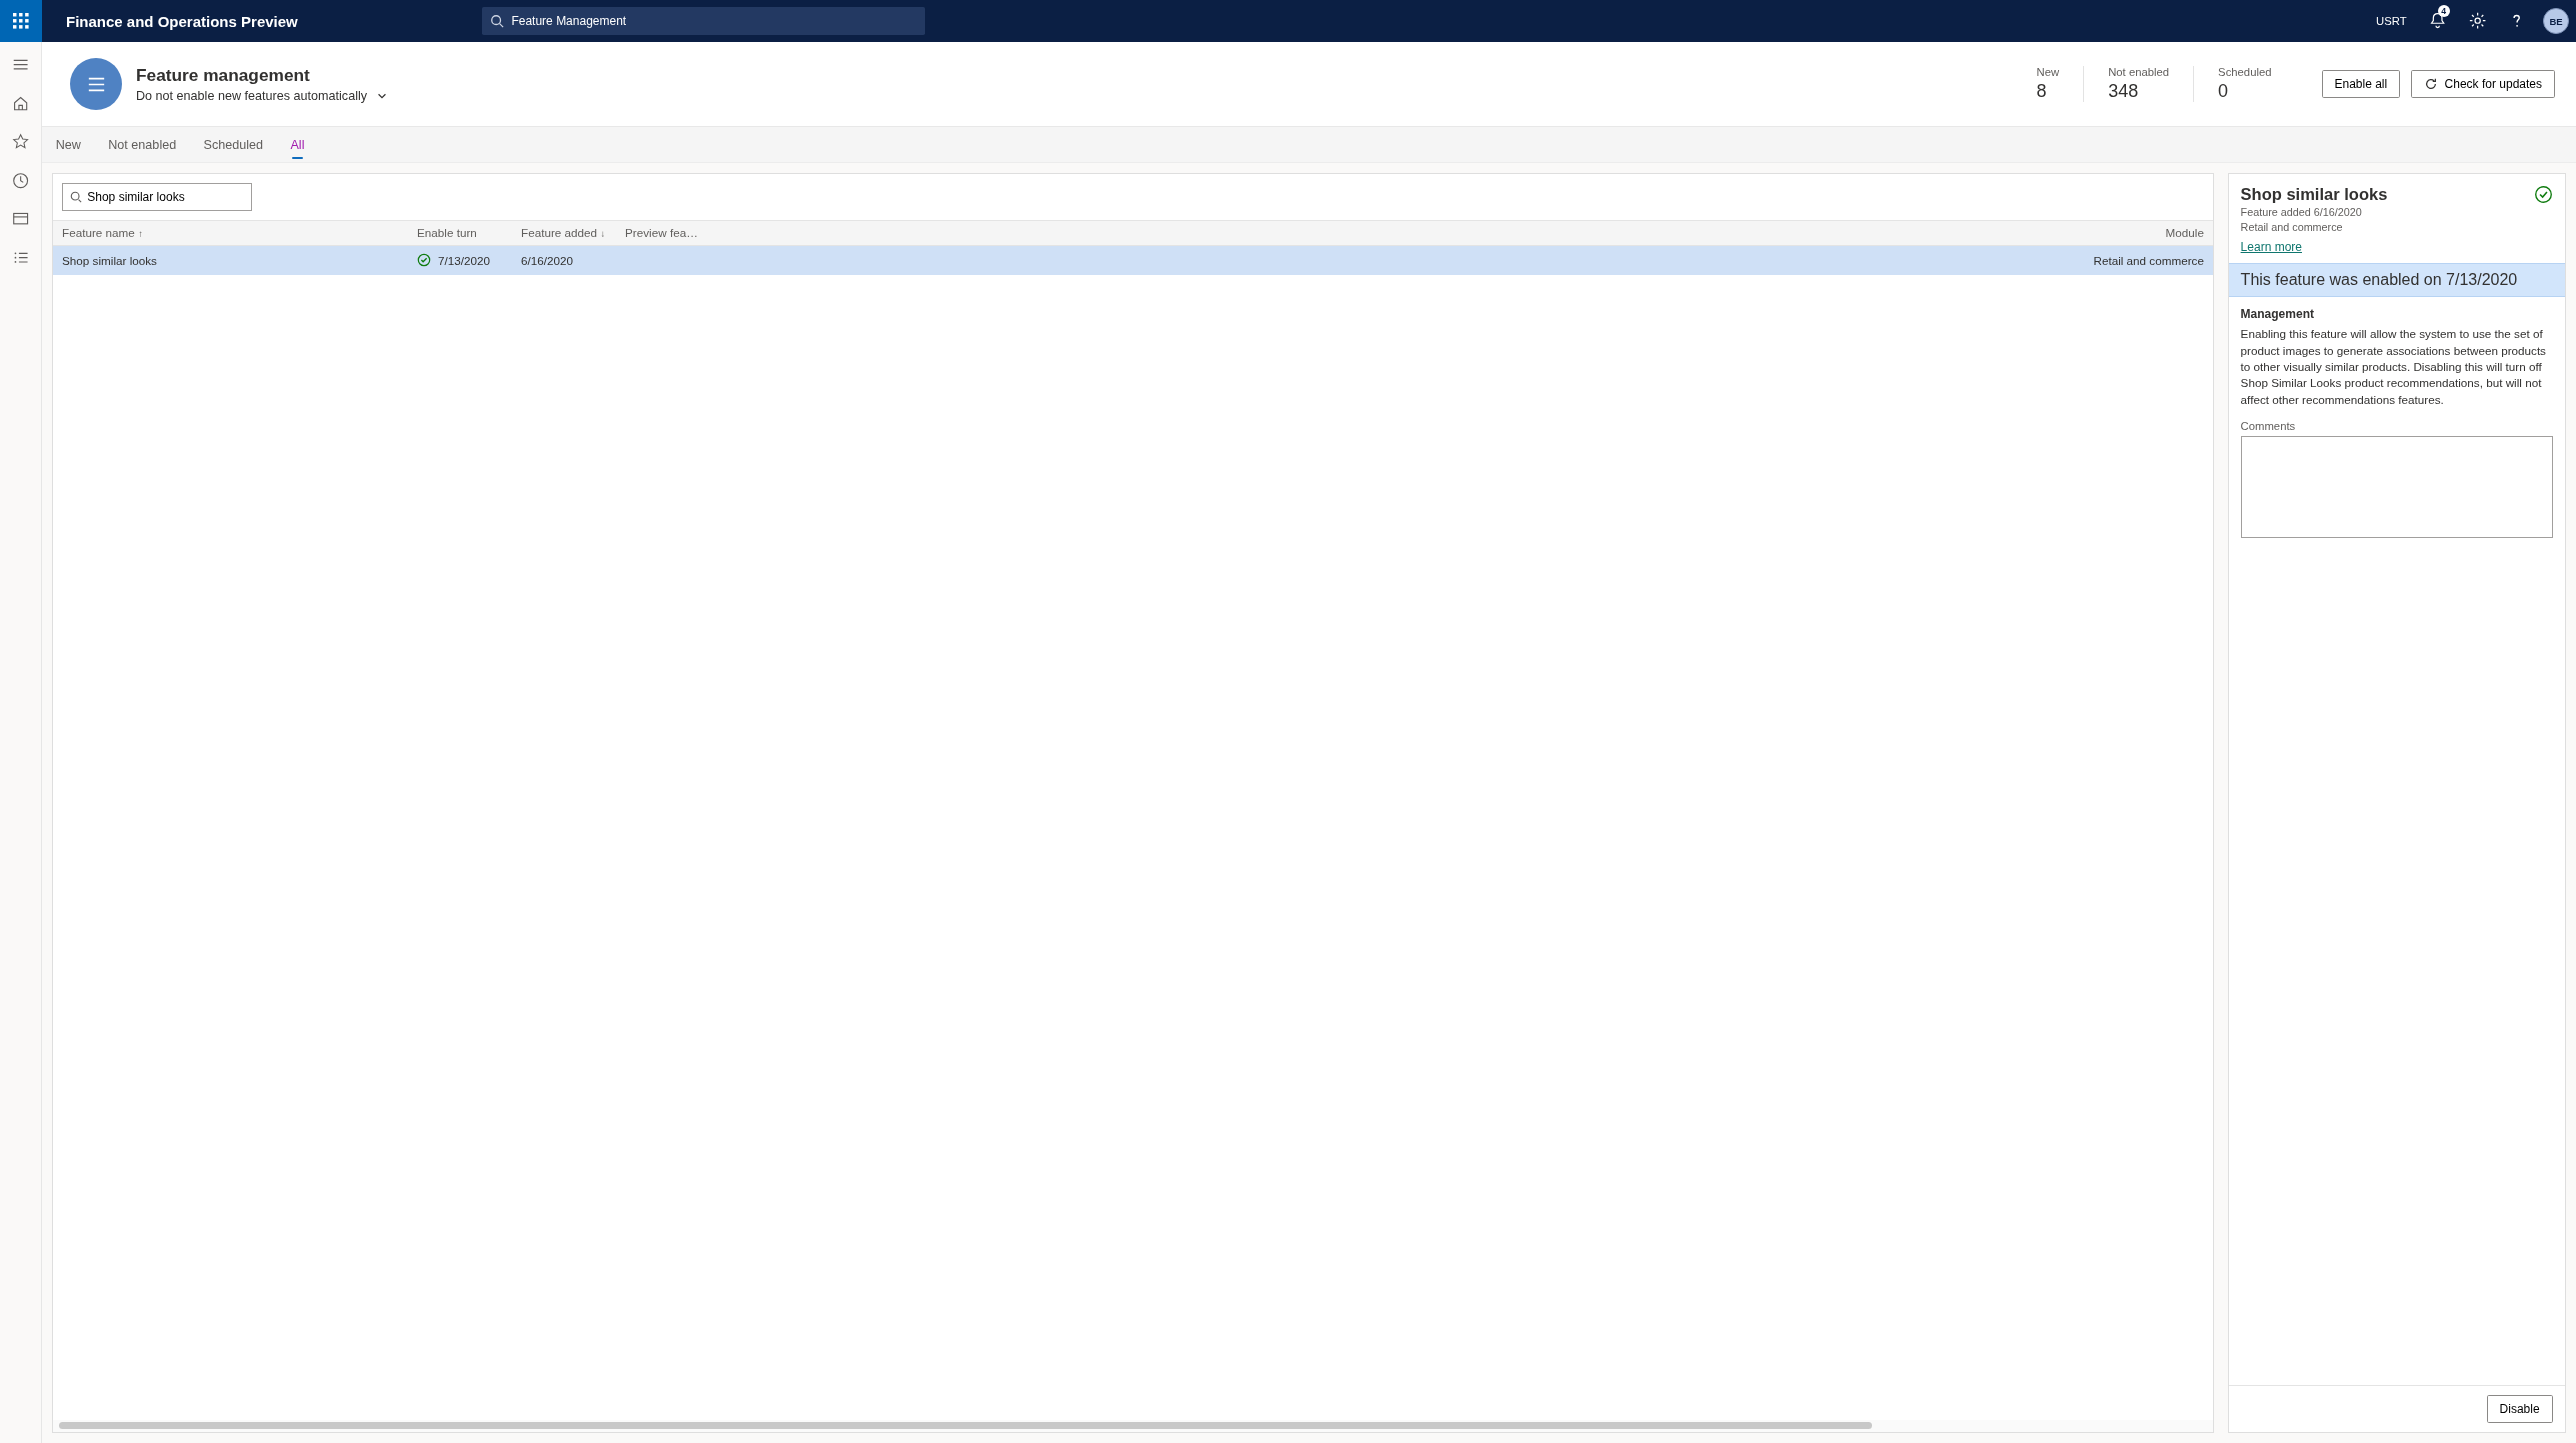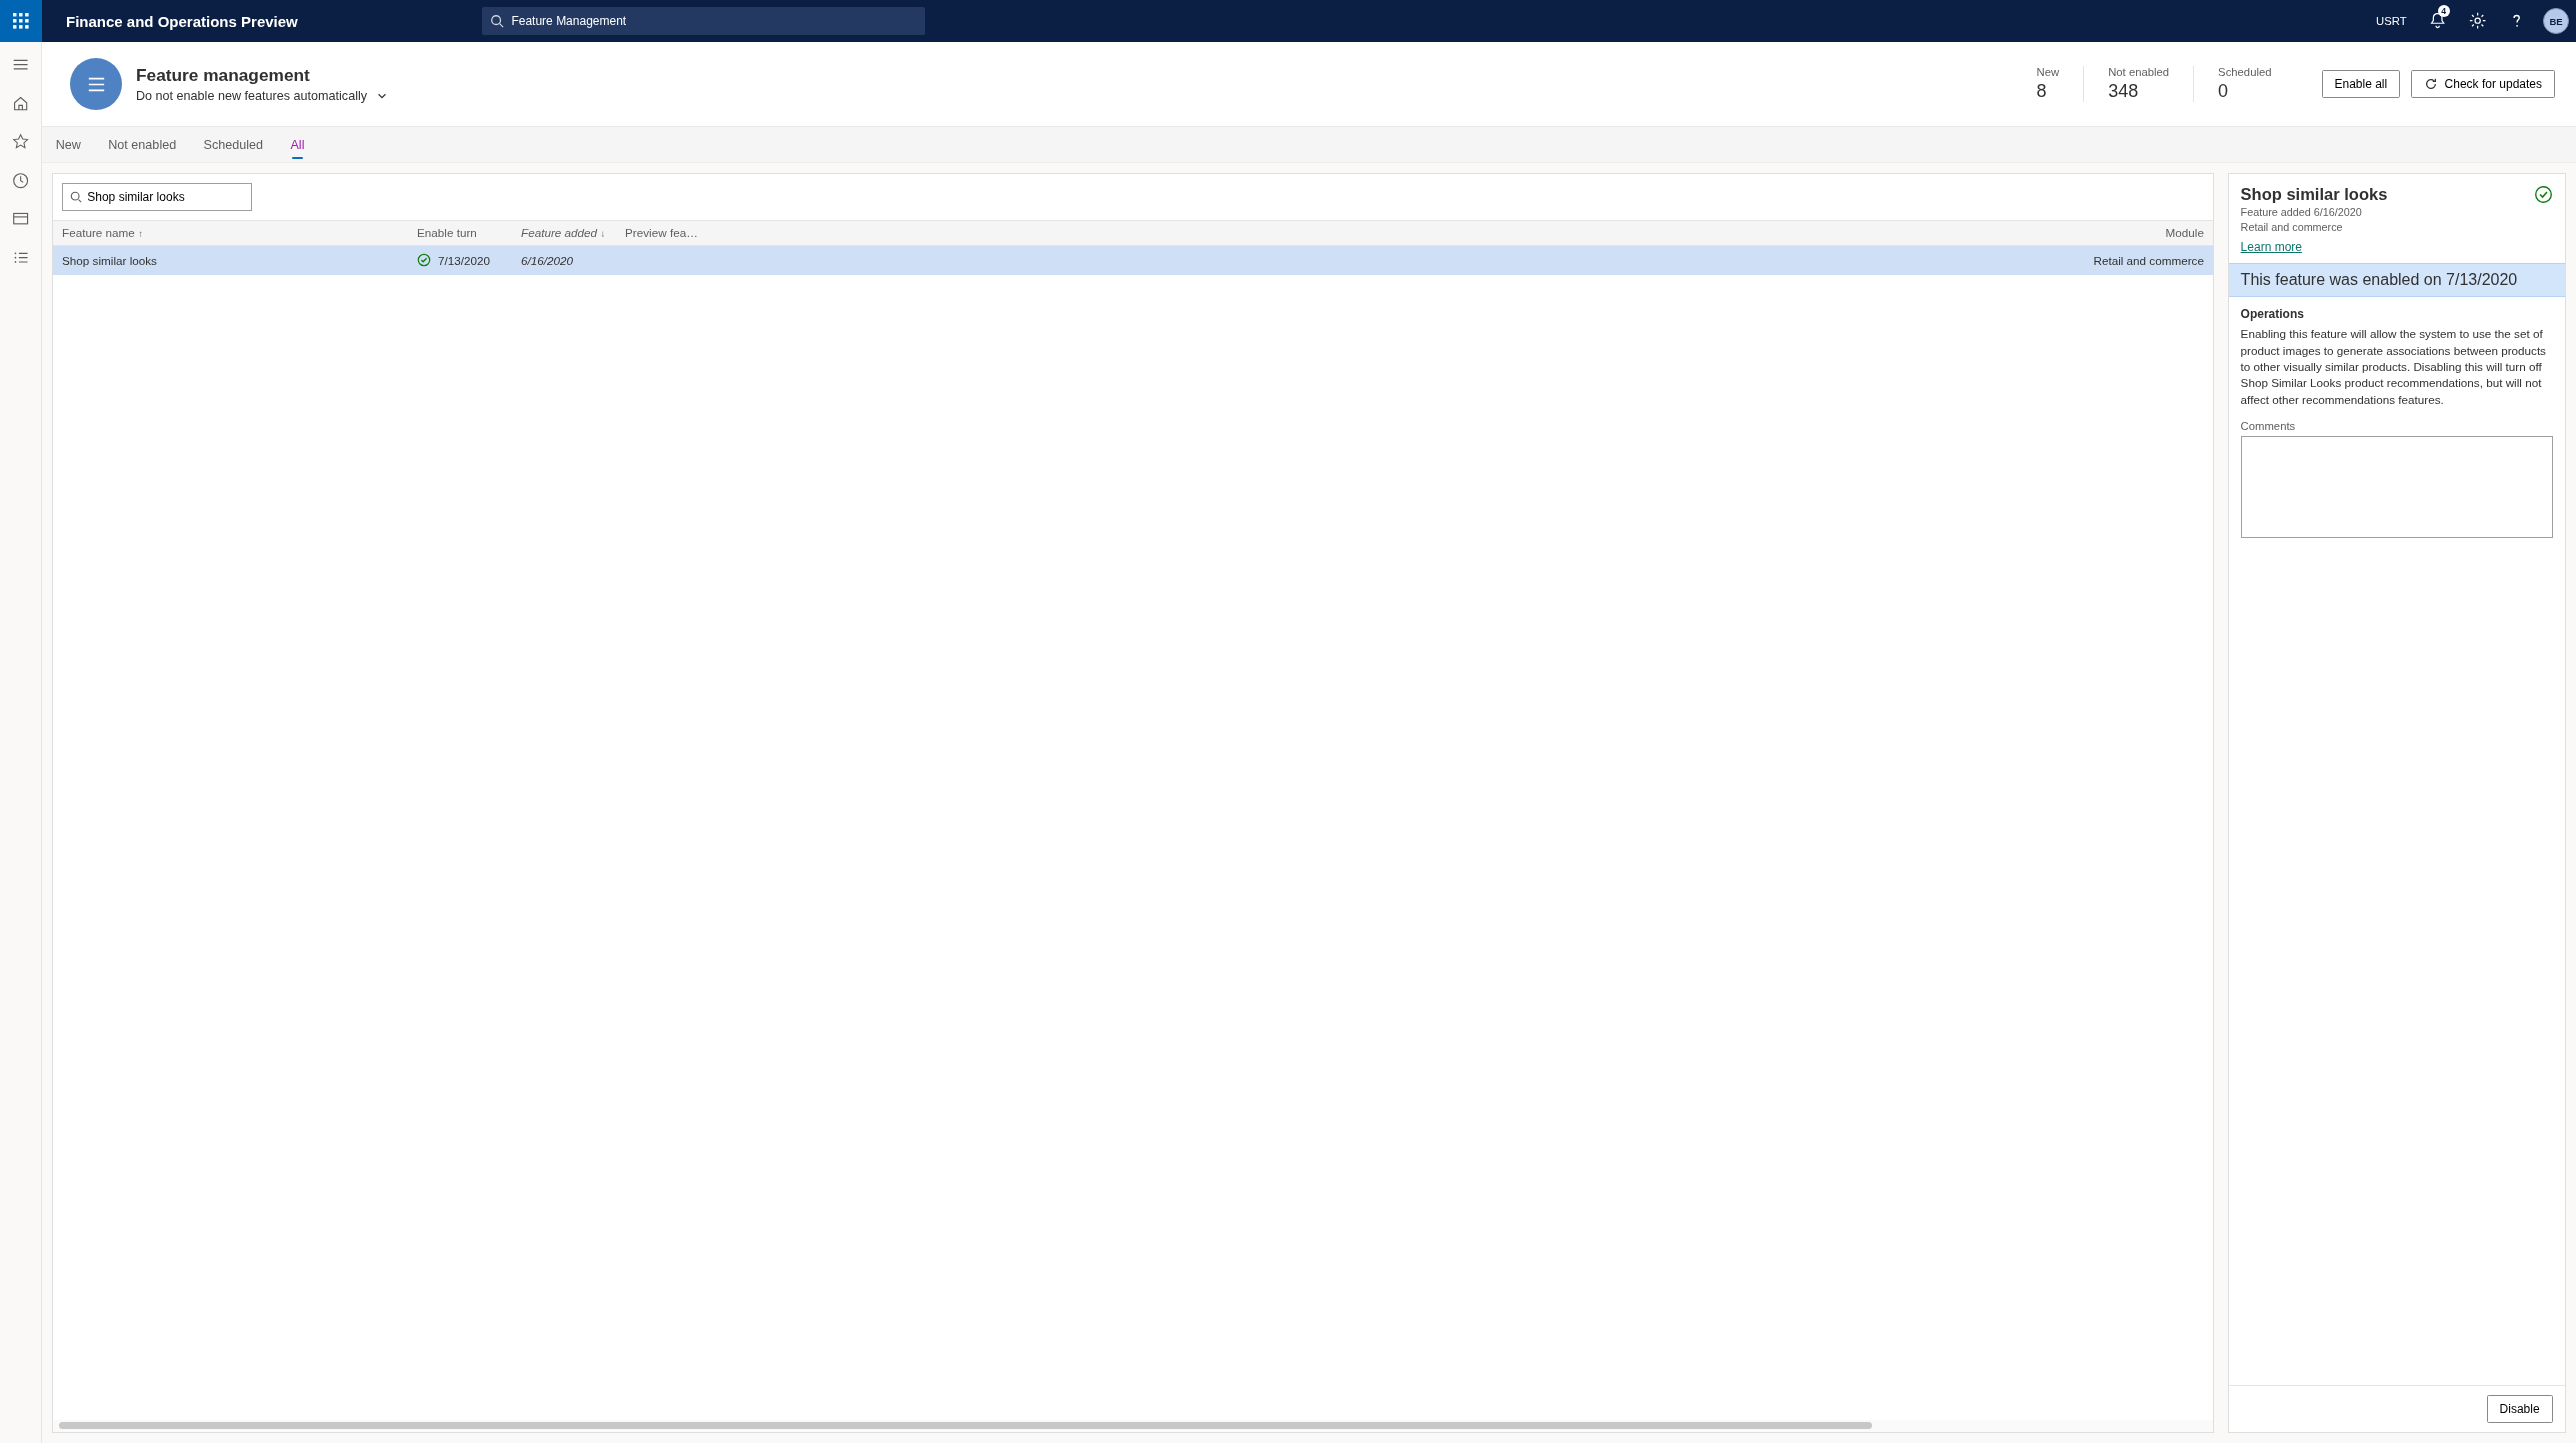--- a/index.html
+++ b/index.html
@@ -45,21 +45,21 @@
     
     .content { flex:1; padding:10.4px; display:flex; gap:14px; min-height:0; }
     .grid-panel { flex:1; background:#fff; border:0.9px solid #dedede; display:flex; flex-direction:column; min-width:0; }
     .grid-search { margin:8.7px 8.7px 0 8.7px; width:190px; height:28px; border:0.9px solid #a19f9d; display:flex; align-items:center; padding:0 7px;}
     .grid-search input { flex:1; border:0; outline:0; font-size:12px; margin-left:5.2px; }
     .grid-header, .grid-row { display:flex; align-items:center; font-size:11.7px; }
     .grid-header { height:26px; background:#f5f5f5; border-top:0.9px solid #e4e4e4; border-bottom:0.9px solid #e4e4e4; margin-top:8.7px; color:#605e5c; }
     .col { padding:0 8.7px; white-space:nowrap; overflow:hidden; text-overflow:ellipsis;}
     .c-name { flex: 0 0 355px; }
     .c-enable { flex: 0 0 104px; }
-    .c-added { flex: 0 0 104px; font-style: italic; }
+    .c-added { flex: 0 0 104px; }
     .c-preview { flex: 0 0 92px; }
     .c-module { flex: 1; text-align: right; }
     .sort-arrow { font-size:9.5px; margin-left:3.5px; color:#605e5c;}
     .grid-row { height:29px; }
     .grid-row.selected { background:#cfe0f6; }
     .row-enabled-icon { display:inline-flex; margin-right:7px; vertical-align:middle; }
     .grid-body { flex:1; overflow:auto; }
     .grid-hscroll { height:12px; background:#fafafa; position:relative; }
     .grid-hscroll::before { content:""; position:absolute; left:5.2px; width:84%; top:2.6px; height:7px; background:#c8c8c8; border-radius:3.5px; }
     
@@ -267,21 +267,21 @@
           <a class="d-learn" href="#">Learn more</a>
           <span class="d-check">
               <svg width="19" height="19" viewBox="0 0 22 22">
                 <circle cx="11" cy="11" r="9" stroke="#107c10" stroke-width="1.6" fill="none"></circle>
                 <path d="M7 11l3 3 5-6" stroke="#107c10" stroke-width="1.8" fill="none"></path>
               </svg>
             </span>
         </div>
         <div class="d-banner">This feature was enabled on 7/13/2020</div>
         <div class="d-section">
-          <h4>Operations</h4>
+          <h4>Management</h4>
           <div class="d-desc">Enabling this feature will allow the system to use the set of product images to generate associations between products to other visually similar products. Disabling this will turn off Shop Similar Looks product recommendations, but will not affect other recommendations features.</div>
           <span class="d-comments-label">Comments</span>
           <textarea class="d-comments" value="" style=""></textarea>
         </div>
         <div class="d-footer">
           <button class="btn">
               <span>Disable</span>
             </button>
         </div>
       </div>

